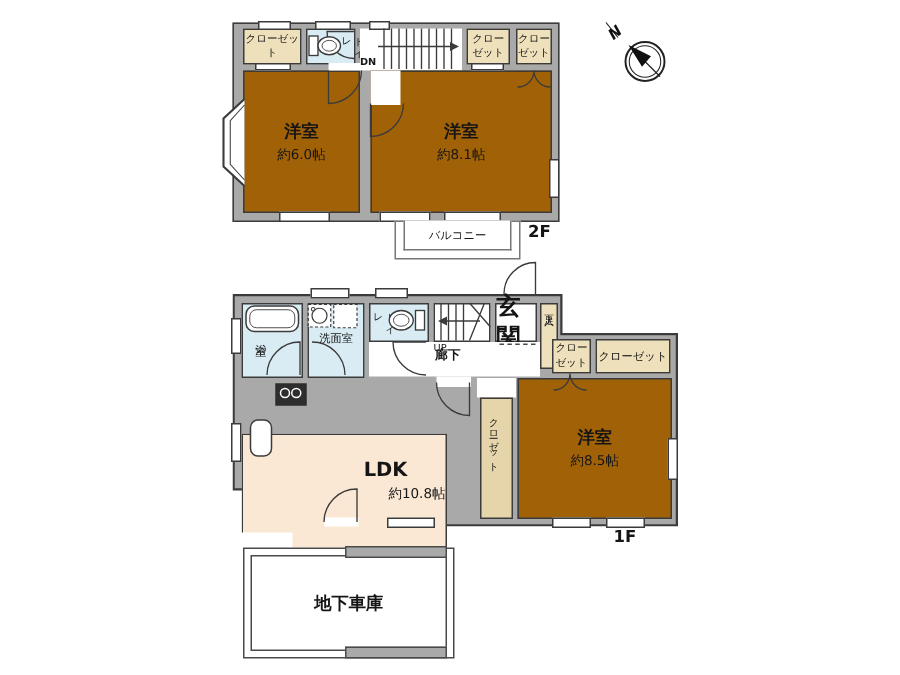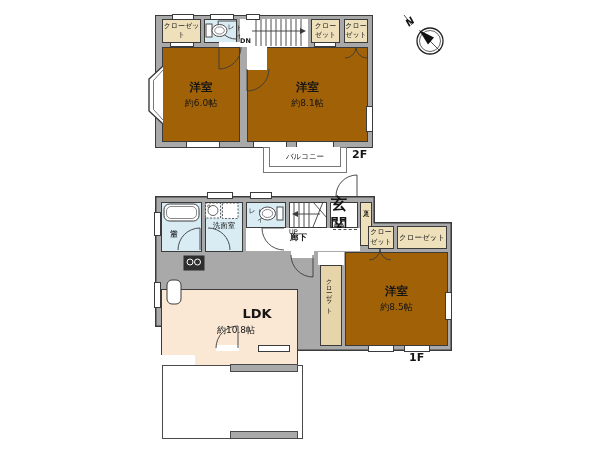--- a/index.html
+++ b/index.html
@@ -99,21 +99,21 @@
   <div class="room tan" style="left:368px;top:226px;width:26px;height:23px;">
     <div class="c2">クローゼット</div>
   </div>
   <div class="room tan" style="left:397px;top:226px;width:50px;height:23px;">
     <div class="c1">クローゼット</div>
   </div>
 
   <div class="abs peach" style="left:161px;top:257px;width:137px;height:89px;border:1px solid #3b3b3b;
               clip-path:polygon(0 0,100% 0,100% 100%,34px 100%,34px 66px,0 66px);margin-top:32px;">
     <div class="lbl" style="left:55px;top:16px;width:80px;text-align:center;font-size:13px;font-weight:bold;">LDK</div>
-    <div class="lbl" style="left:55px;top:35px;width:80px;text-align:left;font-size:9px;">約10.8帖</div>
+    <div class="lbl" style="left:55px;top:35px;width:80px;text-align:right;font-size:9px;">約10.8帖</div>
   </div>
 
   <div class="open" style="left:318px;top:252px;width:26px;height:13px;"></div>
   <div class="room tan2" style="left:320px;top:265px;width:22px;height:81px;"></div>
   <div class="lbl v" style="left:325px;top:274px;font-size:6.5px;height:66px;letter-spacing:0;">クローゼット</div>
   <div class="dash" style="left:346px;top:250px;width:16px;height:2px;"></div>
 
   <div class="room cream" style="left:345px;top:252px;width:103px;height:94px;">
     <div class="rname">洋室</div>
     <div class="rarea">約8.5帖</div>
@@ -127,20 +127,24 @@
   <div class="win" style="left:207px;top:192px;width:26px;height:7px;"></div>
   <div class="win" style="left:250px;top:192px;width:22px;height:7px;"></div>
   <div class="win" style="left:258px;top:345px;width:32px;height:7px;"></div>
   <div class="win" style="left:368px;top:345px;width:26px;height:7px;"></div>
   <div class="win" style="left:404px;top:345px;width:26px;height:7px;"></div>
   <div class="win" style="left:445px;top:292px;width:7px;height:28px;"></div>
   <div class="open" style="left:291px;top:251px;width:23px;height:7px;"></div>
   <div class="open" style="left:216px;top:345px;width:23px;height:6px;"></div>
 
   <div class="abs" style="left:162px;top:365px;width:141px;height:74px;background:#fff;border:1.5px solid #4a4a4a;"></div>
+  <div class="abs" style="left:167px;top:370px;width:131px;height:64px;background:#fff;border:1px solid #4a4a4a;
+              display:flex;align-items:center;justify-content:center;">
+    <div class="rname">地下車庫</div>
+  </div>
   <div class="abs" style="left:230px;top:364px;width:68px;height:8px;background:#a9a9a9;border:1px solid #4a4a4a;"></div>
   <div class="abs" style="left:230px;top:431px;width:68px;height:8px;background:#a9a9a9;border:1px solid #4a4a4a;"></div>
 
   <svg width="600" height="450" viewBox="0 0 600 450">
 
     <g>
       <path d="M163,66 L149,79 L149,111 L163,124" fill="#ffffff" stroke="#3b3b3b" stroke-width="1.4"></path>
       <path d="M163,70 L153.5,80.5 L153.5,109.5 L163,120" fill="none" stroke="#3b3b3b" stroke-width="0.7"></path>
     </g>
 

